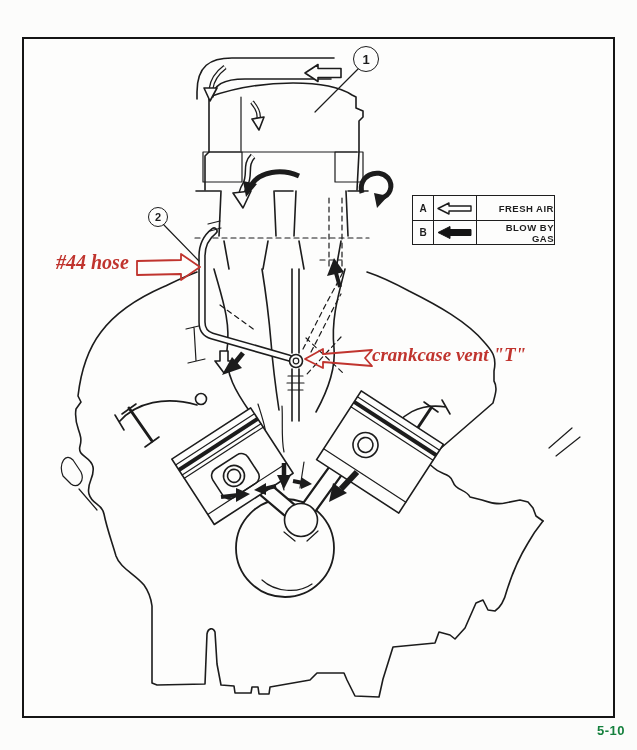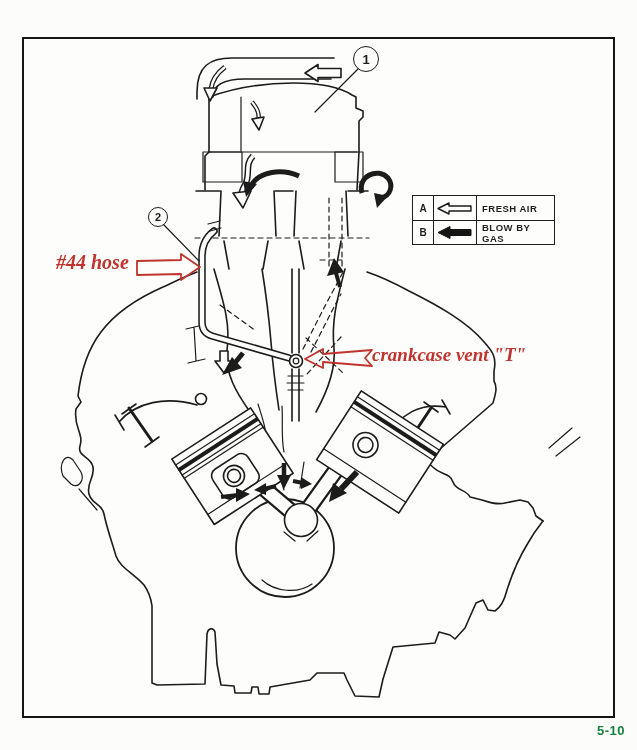--- a/index.html
+++ b/index.html
@@ -25,21 +25,21 @@
   
   #legend{position:absolute;left:412px;top:195px;width:141px;height:48px;
           border:1.6px solid #1e1e1e;display:grid;grid-template-rows:1fr 1fr;background:#fdfdfc;}
   .legend-row{display:grid;grid-template-columns:21px 43px 1fr;align-items:center;}
   .legend-row + .legend-row{border-top:1.4px solid #1e1e1e;}
   .legend-key{border-right:1.4px solid #1e1e1e;height:100%;display:flex;align-items:center;
               justify-content:center;font-size:10px;font-weight:bold;color:#1e1e1e;}
   .legend-arrow{border-right:1.4px solid #1e1e1e;height:100%;display:flex;align-items:center;
                 justify-content:center;}
   .legend-label{font-size:9.5px;font-weight:bold;letter-spacing:.5px;color:#1e1e1e;
-                padding-left:5px;}
+                padding-left:5px;text-align:right;}
 
   #page-number{position:absolute;left:597px;top:723px;font-size:13px;font-weight:bold;
                letter-spacing:.5px;color:#15803d;}
 
   
   .ln{fill:none;stroke:#1c1c1c;stroke-width:1.6;stroke-linecap:round;stroke-linejoin:round;}
   .thin{stroke-width:1.2;}
   .dsh{stroke-dasharray:5 4;}
   .whitefill{fill:#fdfdfc;}
   .blk{fill:#1c1c1c;stroke:none;}

